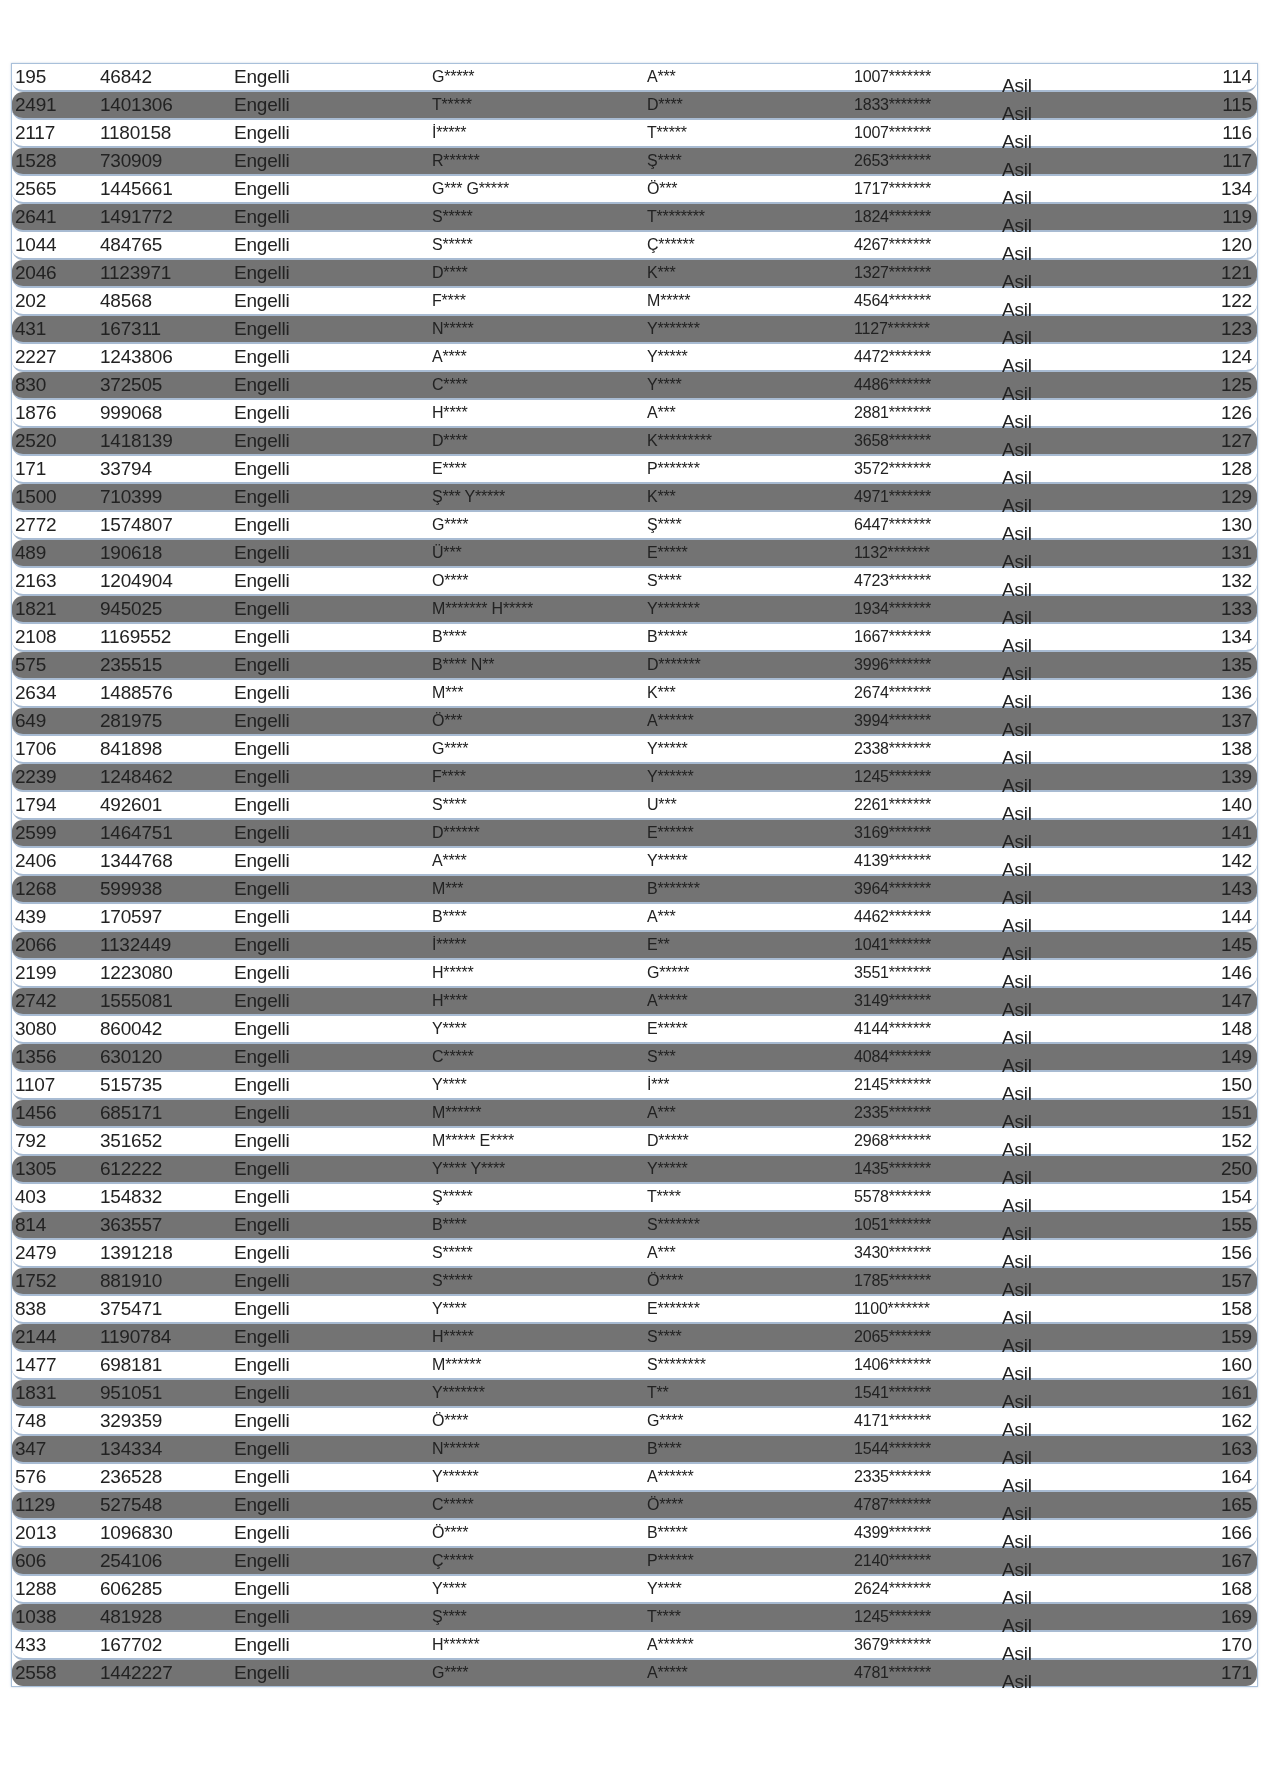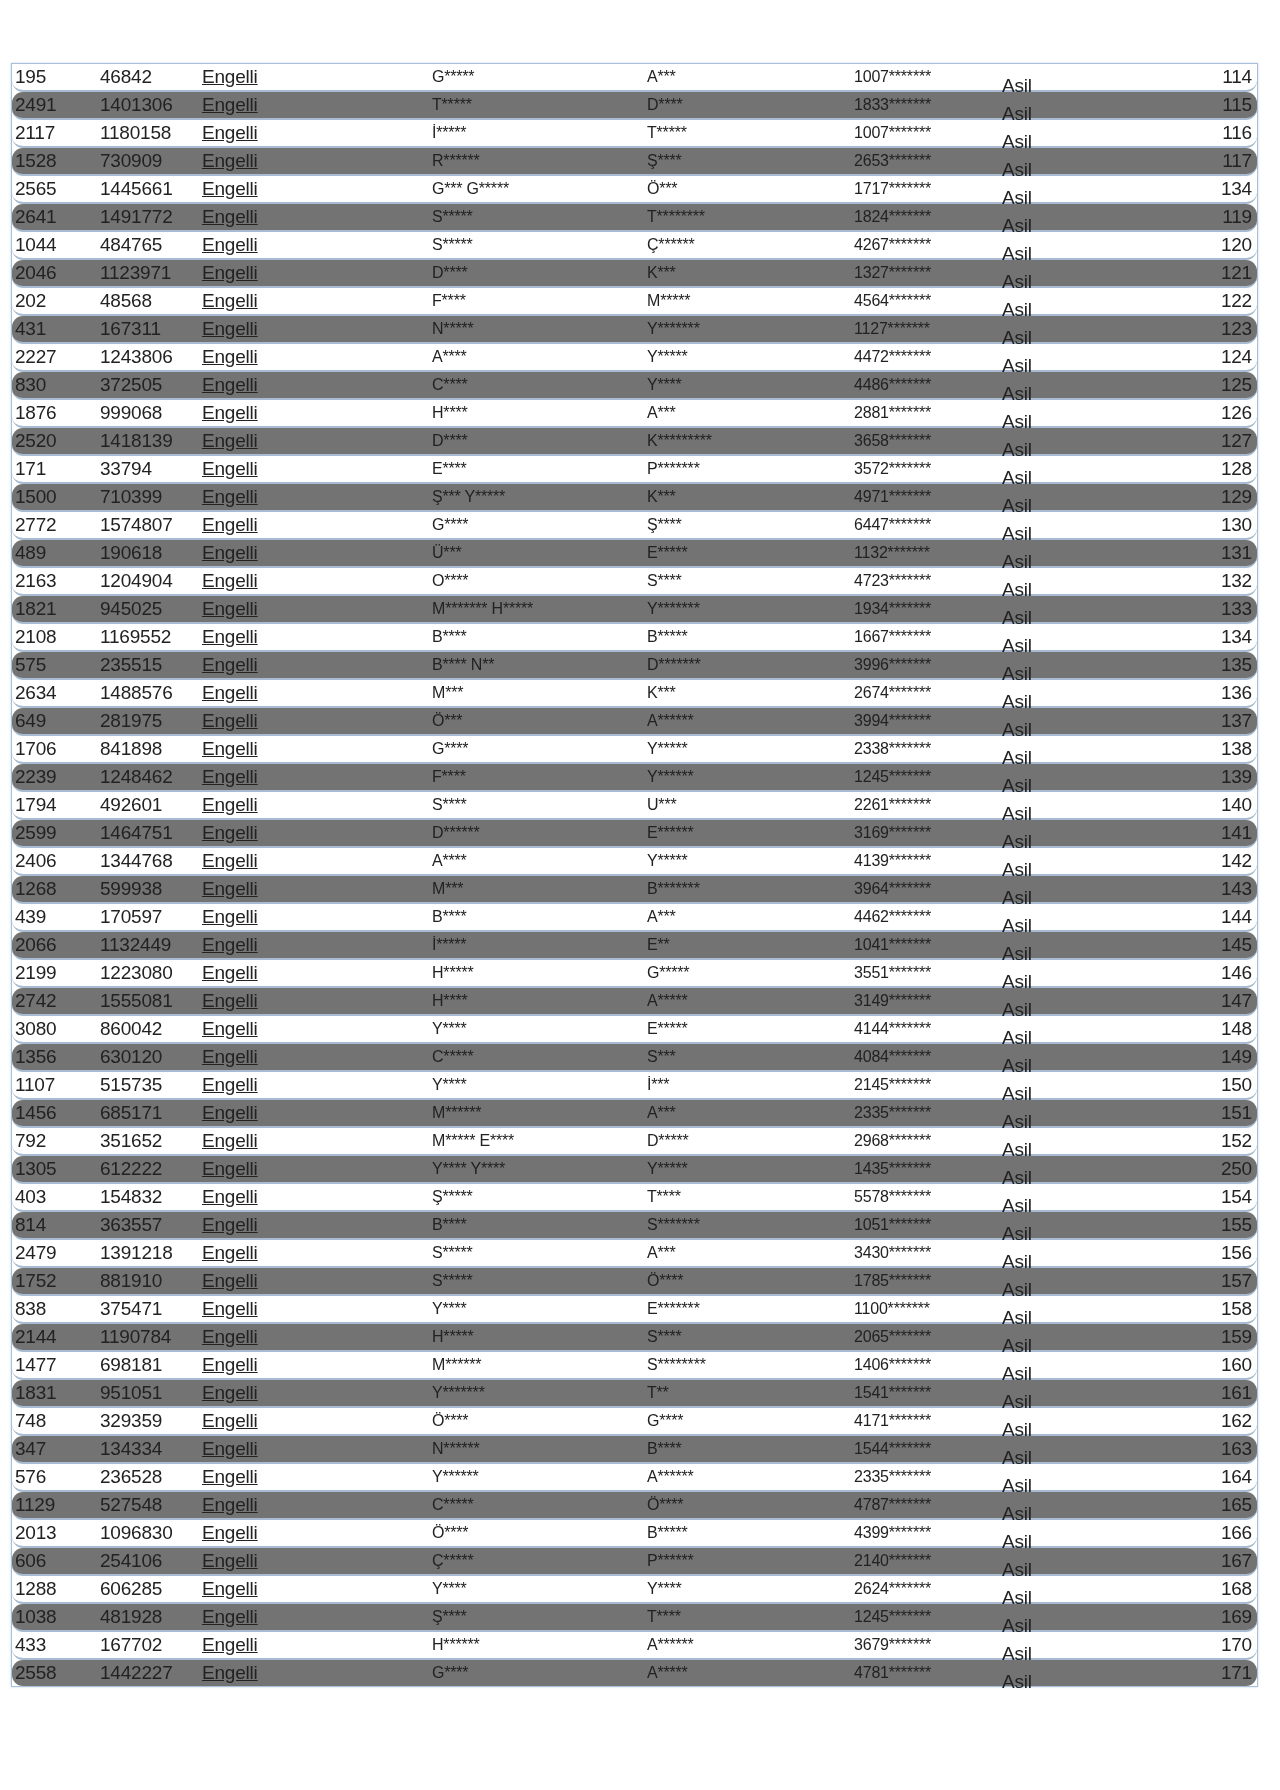--- a/index.html
+++ b/index.html
@@ -7,21 +7,21 @@
          font-family: "Liberation Sans", "DejaVu Sans", sans-serif; color: #222; }
   .sheet { position: absolute; left: 11px; top: 63px; width: 1245px;
            border: 1px solid #a9c0da; box-shadow: 0 0 2px rgba(150,175,205,0.6); }
   .row { position: relative; height: 26px; border-bottom: 2px solid #a8bbd2; font-size: 19px; line-height: 28px; border-radius: 11px; }
   .row:last-child { border-bottom: none; }
   .row.alt { background: #737373; }
   .row.plain { background: #ffffff; }
   .cell { position: absolute; top: -1px; white-space: nowrap; letter-spacing: -0.2px; }
   .c1 { left: 3px; }
   .c2 { left: 88px; }
-  .c3 { left: 190px; text-decoration: underline; }
+  .c3 { left: 222px; }
   .c4 { left: 420px; font-size: 16px; }
   .c5 { left: 635px; font-size: 16px; }
   .c6 { left: 842px; font-size: 16px; text-align: right; }
   .c7 { left: 990px; margin-top: 9px; }
   .c8 { right: 5px; text-align: center; }
 </style>
 </head>
 <body>
 
 <div class="sheet" id="sheet">

